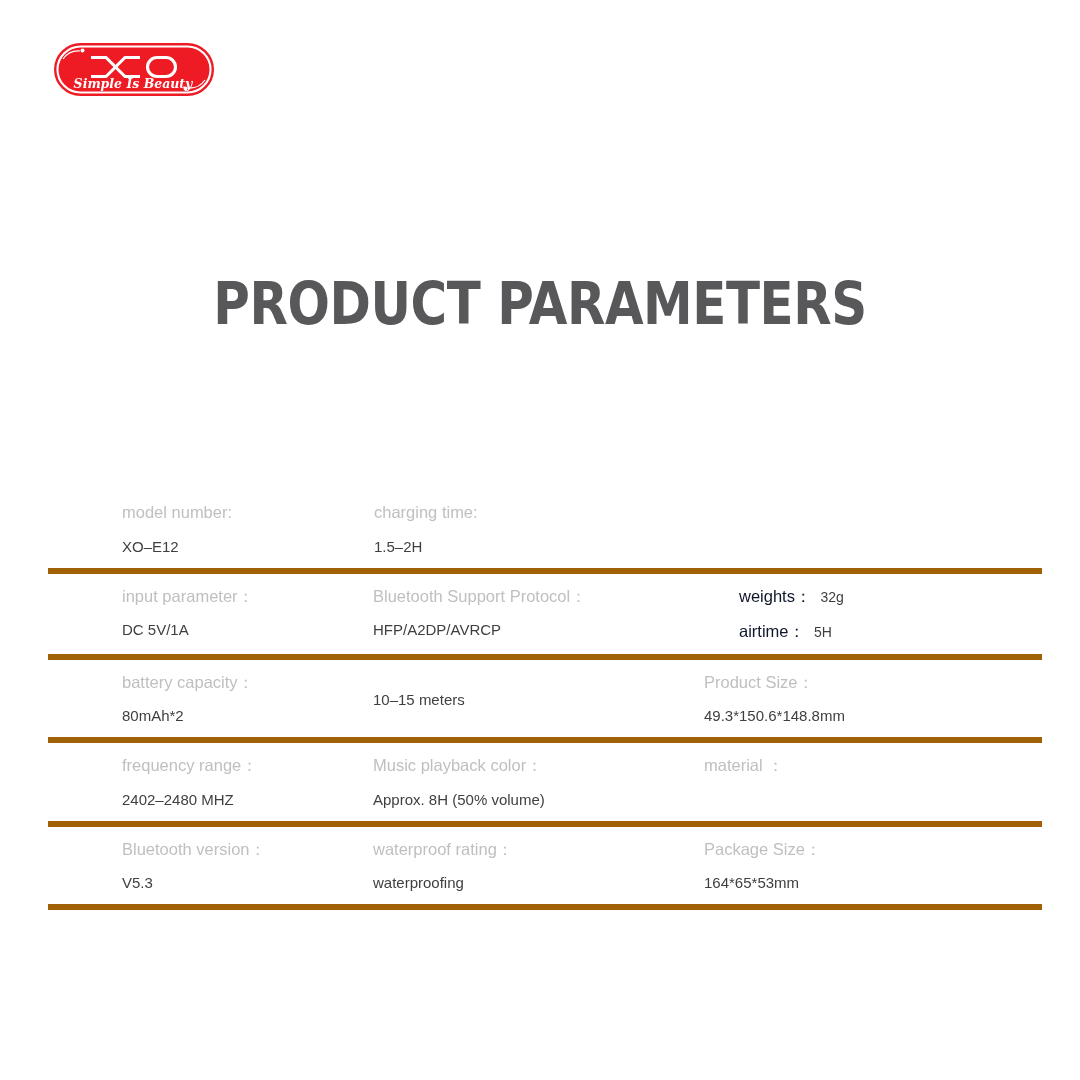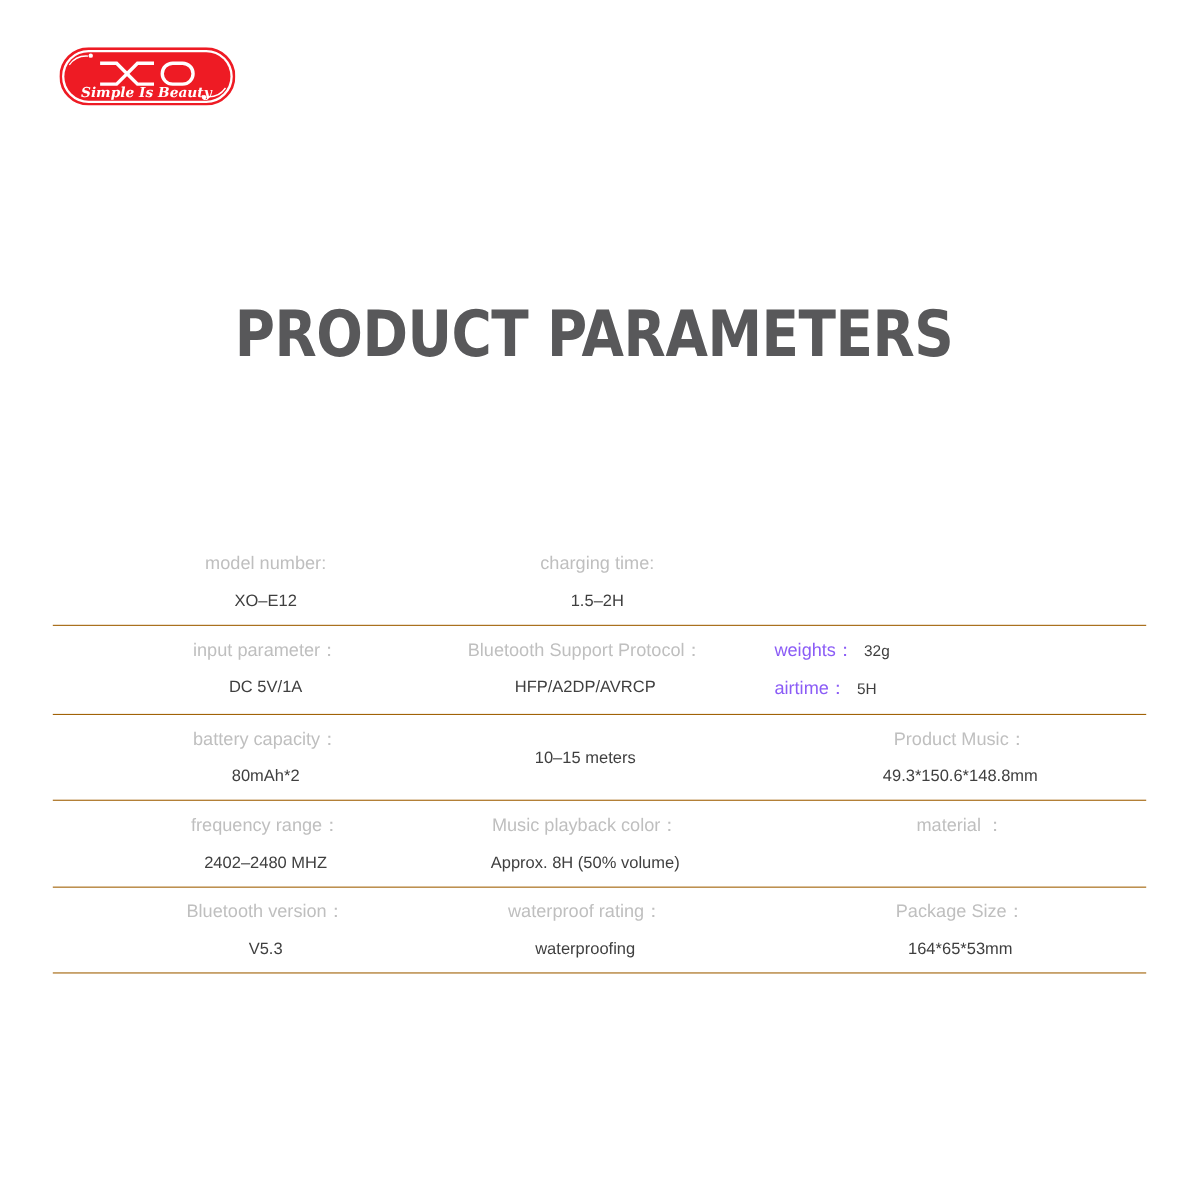--- a/index.html
+++ b/index.html
@@ -46,23 +46,22 @@
   
   .spec-table {
     position: absolute;
     left: 48px;
     top: 490px;
     width: 994px;
   }
   .spec-row {
     position: relative;
     display: flex;
-    border-bottom: 1px solid #a16207;
+    border-bottom: 6px solid #a16207;
     box-sizing: border-box;
-    text-align: center;
   }
   .spec-cell {
     box-sizing: border-box;
     padding-top: 14px;
     padding-bottom: 14px;
   }
   .col-1 { width: 313px; padding-left: 74px; }
   .col-2 { width: 330px; padding-left: 12px; }
   .col-3 { width: 351px; padding-left: 13px; }
 
@@ -82,22 +81,23 @@
 
   
   .pair-line {
     display: flex;
     align-items: baseline;
     white-space: nowrap;
   }
   .pair-line + .pair-line { margin-top: 19px; }
   .pair-label {
     font-size: 16.5px;
-    color: #8b5cf6;
+    color: #0f172a;
     line-height: 1;
+    margin-left: 35px;
   }
   .pair-value {
     font-size: 14px;
     color: #3f3f3f;
     line-height: 1;
     margin-left: 9px;
   }
 </style>
 </head>
 <body>
@@ -155,21 +155,21 @@
     </div>
     <div class="spec-row">
       <div class="spec-cell col-1">
         <div class="spec-label">battery capacity：</div>
         <div class="spec-value">80mAh*2</div>
       </div>
       <div class="spec-cell col-2">
         <div class="spec-value">10–15 meters</div>
       </div>
       <div class="spec-cell col-3">
-        <div class="spec-label">Product Music：</div>
+        <div class="spec-label">Product Size：</div>
         <div class="spec-value">49.3*150.6*148.8mm</div>
       </div>
     </div>
     <div class="spec-row">
       <div class="spec-cell col-1">
         <div class="spec-label">frequency range：</div>
         <div class="spec-value">2402–2480 MHZ</div>
       </div>
       <div class="spec-cell col-2">
         <div class="spec-label">Music playback color：</div>

